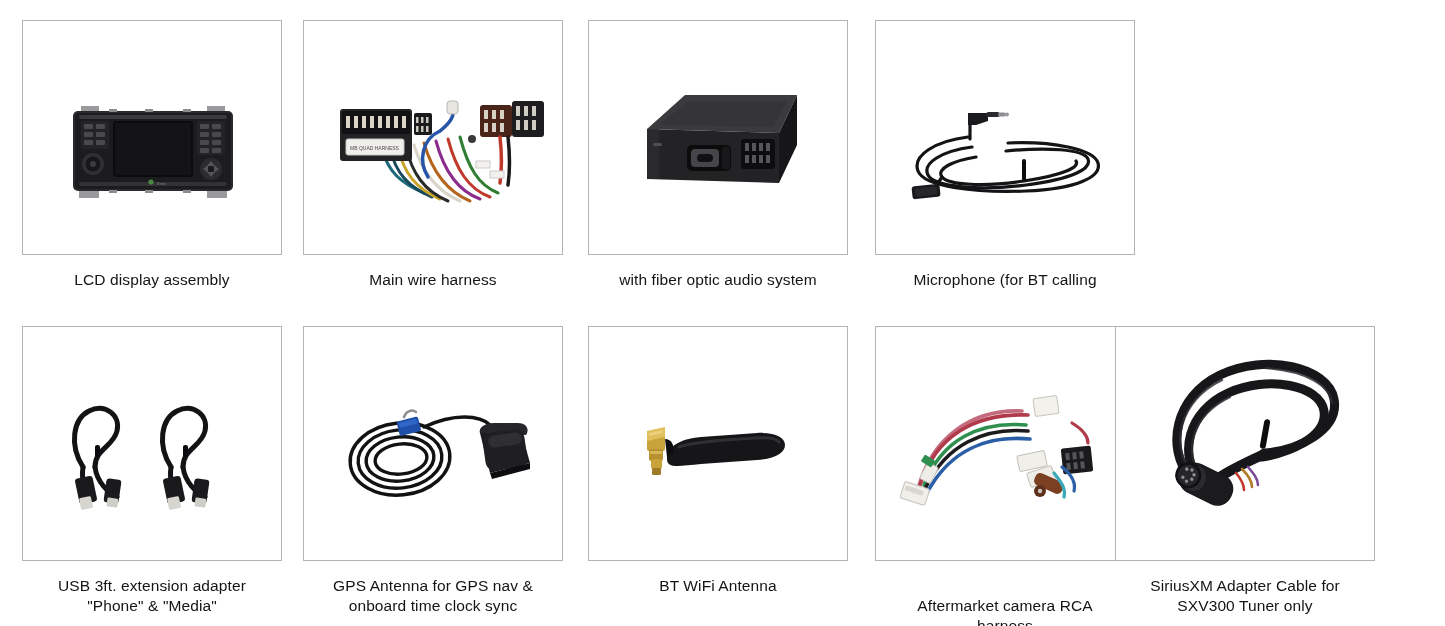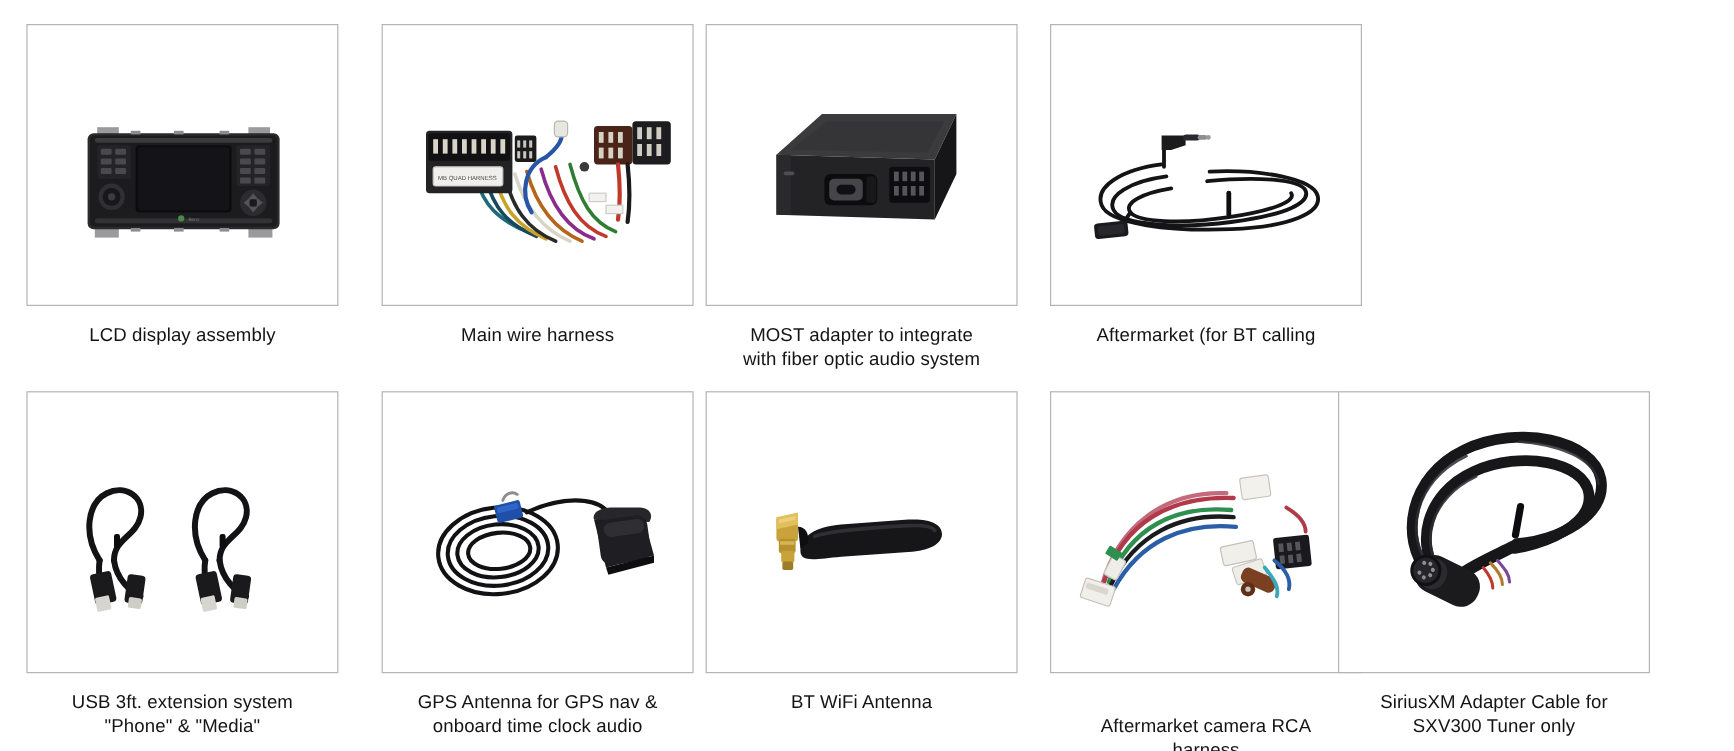--- a/index.html
+++ b/index.html
@@ -43,21 +43,21 @@
     line-height: 20px;
     color: #141414;
     letter-spacing: 0.1px;
   }
   .caption.bold { font-weight: normal; }
 
   
   .r1 { top: 20px; }
   .r2 { top: 326px; }
   .c1 { left: 16px; }
-  .c2 { left: 312px; }
+  .c2 { left: 297px; }
   .c3 { left: 582px; }
   .c4 { left: 869px; }
   .c5 { left: 1109px; }
   .c4b { left: 869px; gap: 20px; }
 </style>
 </head>
 <body>
 
 <div id="grid">
 
@@ -233,21 +233,20 @@
           <rect x="156" y="134" width="4" height="8"></rect>
           <rect x="163" y="134" width="4" height="8"></rect>
           <rect x="170" y="134" width="4" height="8"></rect>
           <rect x="177" y="134" width="4" height="8"></rect>
         </g>
 
         <rect x="64" y="122" width="9" height="3" rx="1.5" fill="#4e4e53"></rect>
       </svg>
     </div>
     <div class="caption">
-      <div>MOST adapter to integrate</div>
       <div>with fiber optic audio system</div>
     </div>
   </div>
 
   <div class="cell r1 c4">
     <div class="frame">
       <svg class="art" viewBox="0 0 260 235">
         <g fill="none" stroke="#141416" stroke-width="3.2" stroke-linecap="round">
           <path d="M92 116 C 60 120, 36 134, 42 150 C 48 166, 100 172, 150 170 C 200 168, 226 156, 222 142 C 218 128, 176 120, 132 122"></path>
           <path d="M96 126 C 66 130, 46 142, 52 154 C 58 166, 104 170, 150 164 C 196 158, 216 148, 212 138 C 208 128, 170 126, 130 130"></path>
@@ -261,21 +260,21 @@
         <circle cx="131" cy="93.5" r="2" fill="#9a9a9e"></circle>
 
         <rect x="146" y="138" width="4" height="22" rx="2" fill="#0e0e10"></rect>
 
         <path d="M66 156 L 58 168" stroke="#141416" stroke-width="3.2" fill="none" stroke-linecap="round"></path>
         <rect x="36" y="164" width="28" height="13" rx="3" fill="#1a1a1d" transform="rotate(-6 50 170)"></rect>
         <rect x="39" y="166.5" width="22" height="8" rx="2" fill="#28282c" transform="rotate(-6 50 170)"></rect>
       </svg>
     </div>
     <div class="caption">
-      <div>Aftermarket (for BT calling</div>
+      <div>Microphone (for BT calling</div>
     </div>
   </div>
 
   <div class="cell r2 c1">
     <div class="frame">
       <svg class="art" viewBox="0 0 260 235">
 
         <g>
           <path d="M60 140 C 46 118, 50 92, 66 84 C 82 76, 98 88, 94 104 C 90 120, 72 122, 72 140" fill="none" stroke="#131315" stroke-width="5" stroke-linecap="round"></path>
           <path d="M72 140 C 74 156, 86 166, 94 170" fill="none" stroke="#131315" stroke-width="5" stroke-linecap="round"></path>
@@ -296,21 +295,21 @@
           <path d="M60 140 C 58 154, 62 166, 70 172" fill="none" stroke="#131315" stroke-width="5" stroke-linecap="round"></path>
           <rect x="72" y="118" width="5" height="12" rx="2" fill="#0c0c0e"></rect>
           <rect x="54" y="150" width="18" height="26" rx="3" fill="#1a1a1d" transform="rotate(-12 63 163)"></rect>
           <rect x="57" y="170" width="12" height="12" rx="1.5" fill="#d7d5cf" transform="rotate(-12 63 176)"></rect>
           <rect x="82" y="152" width="15" height="24" rx="3" fill="#1a1a1d" transform="rotate(8 89 164)"></rect>
           <rect x="84" y="171" width="11" height="9" rx="1.5" fill="#cfcdc7" transform="rotate(8 89 175)"></rect>
         </g>
       </svg>
     </div>
     <div class="caption">
-      <div>USB 3ft. extension system</div>
+      <div>USB 3ft. extension adapter</div>
       <div>"Phone" &amp; "Media"</div>
     </div>
   </div>
 
   <div class="cell r2 c2">
     <div class="frame">
       <svg class="art" viewBox="0 0 260 235">
 
         <g fill="none" stroke="#121214" stroke-width="3.4" stroke-linecap="round">
           <ellipse cx="96" cy="132" rx="50" ry="36" transform="rotate(-6 96 132)"></ellipse>
@@ -330,21 +329,21 @@
 
         <path d="M176 106 L 216 100 L 226 136 L 186 146 Z" fill="#1c1c1f"></path>
         <path d="M176 106 C 174 100, 182 96, 190 96 L 214 96 C 222 96, 226 102, 222 108 Z" fill="#27272b"></path>
         <rect x="180" y="104" width="42" height="38" rx="9" fill="#1f1f23" transform="rotate(-8 201 123)"></rect>
         <rect x="184" y="107" width="34" height="12" rx="6" fill="#2e2e33" transform="rotate(-8 201 113)"></rect>
         <path d="M186 146 L 226 136 L 226 142 L 188 152 Z" fill="#0e0e10"></path>
       </svg>
     </div>
     <div class="caption bold">
       <div>GPS Antenna for GPS nav &amp;</div>
-      <div>onboard time clock audio</div>
+      <div>onboard time clock sync</div>
     </div>
   </div>
 
   <div class="cell r2 c3">
     <div class="frame">
       <svg class="art" viewBox="0 0 260 235">
 
         <path d="M78 132 C 78 120, 90 112, 112 110 L 168 106 C 186 105, 196 110, 196 118 C 196 126, 186 132, 168 133 L 112 137 C 90 139, 78 142, 78 132 Z" fill="#161618"></path>
         <path d="M90 120 C 100 116, 130 113, 168 111 C 180 110.4, 188 112, 190 115" fill="none" stroke="#3a3a3e" stroke-width="3" stroke-linecap="round" opacity="0.75"></path>
 

